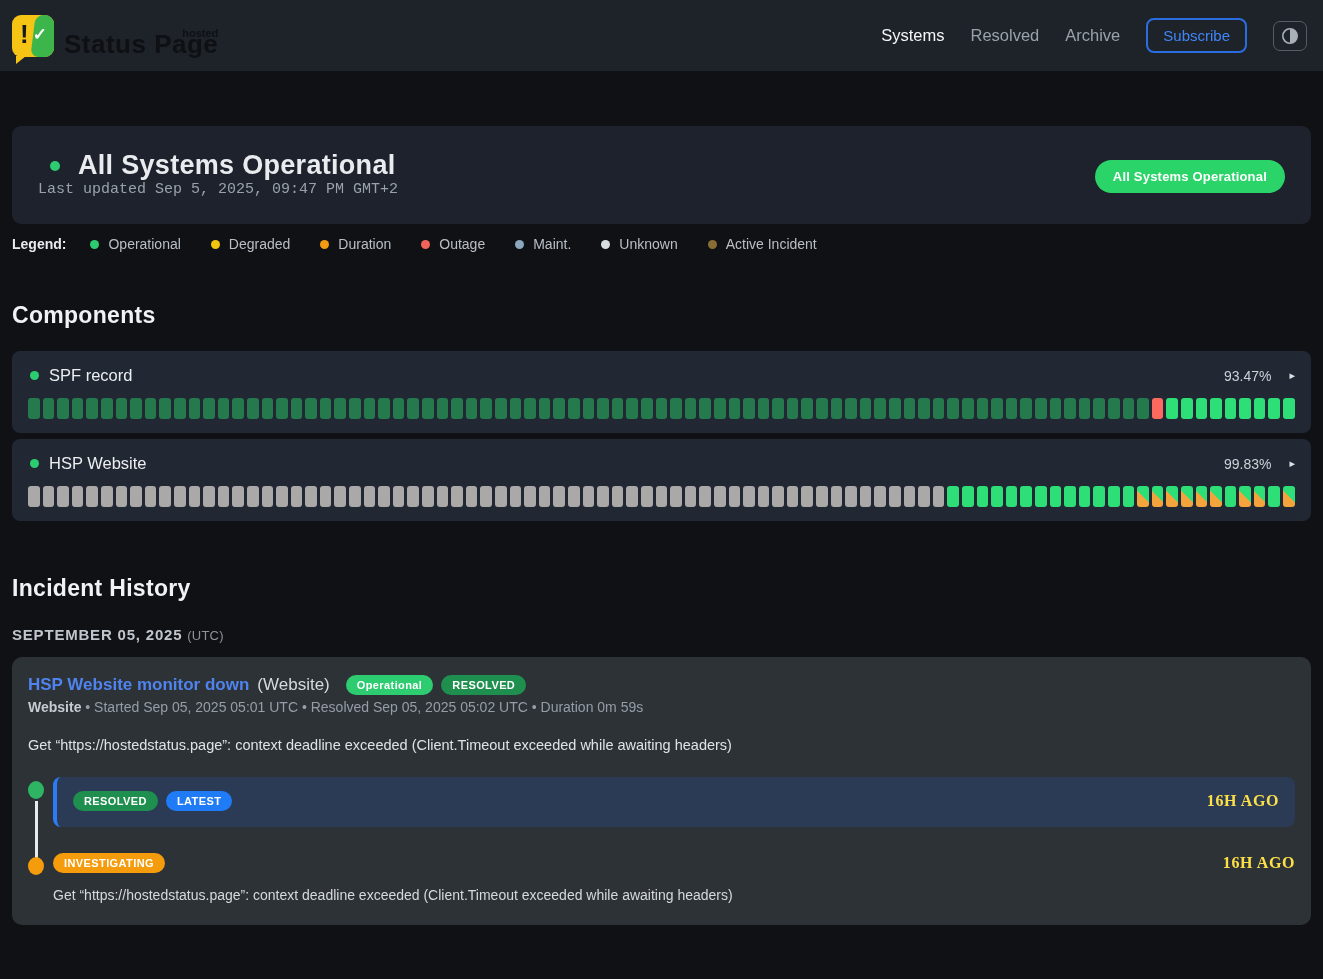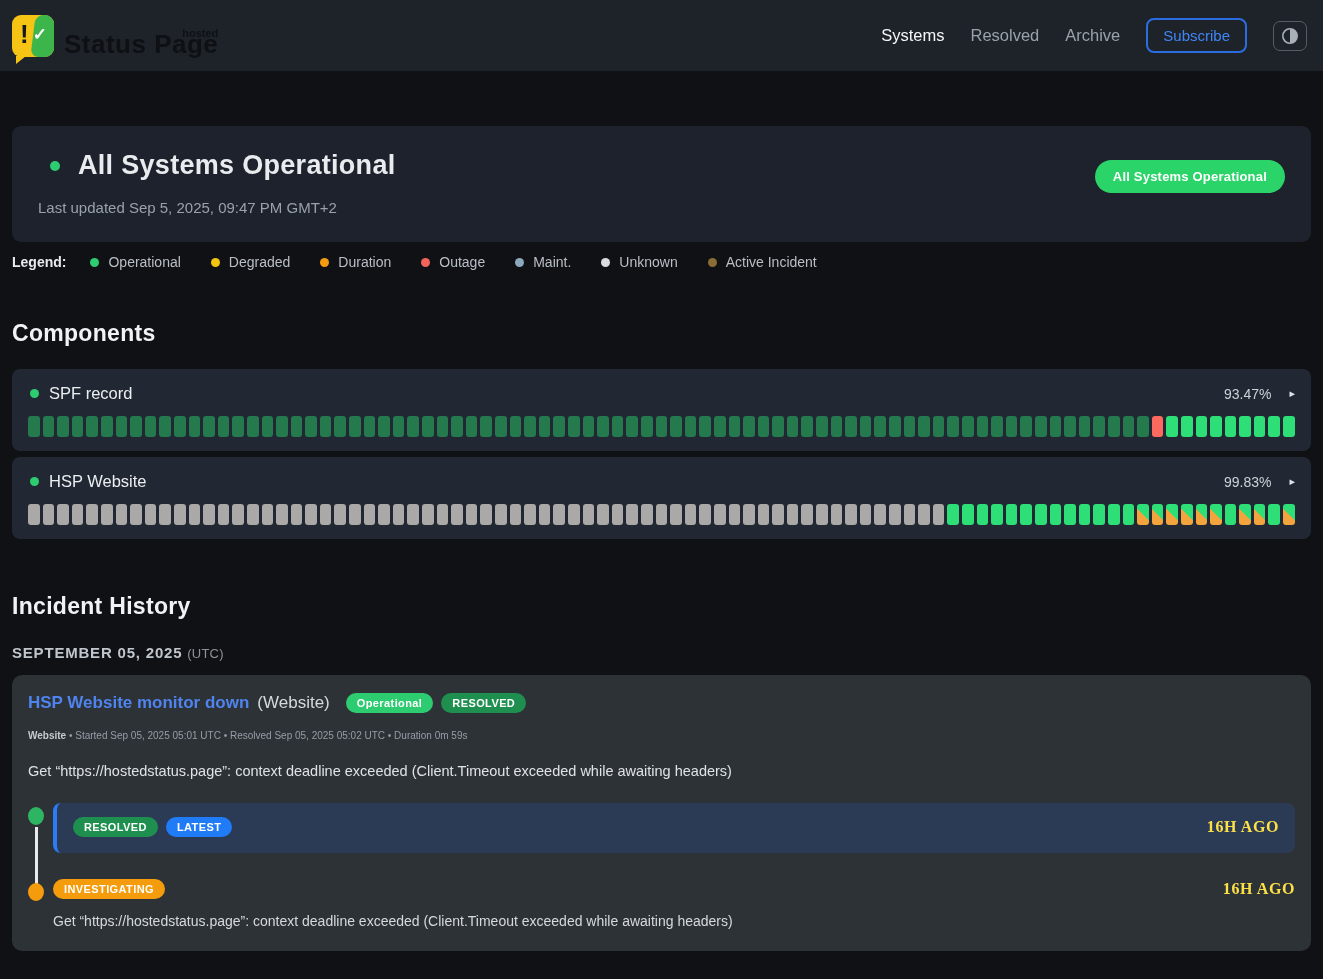--- a/index.html
+++ b/index.html
@@ -45,21 +45,21 @@
   
   .status-banner {
     margin-top: 55px; background: #1d222c; border-radius: 9px;
     padding: 24px 26px 26px 26px; display: flex; justify-content: space-between; align-items: flex-start;
   }
   .sb-left {}
   .sb-title-row { display: flex; align-items: center; gap: 18px; padding-left: 12px; }
   .dot { display: inline-block; border-radius: 50%; flex: 0 0 auto; }
   .sb-dot { width: 10px; height: 10px; background: #2ecc71; }
   .sb-title { font-size: 27px; font-weight: 600; color: #e9ebee; margin: 0; letter-spacing: 0.3px; }
-  .sb-updated { margin-top: 18px; font-size: 15px; color: #9aa1a9; }
+  .sb-updated { font-size: 15px; color: #9aa1a9; font-family: Liberation Mono, monospace; }
   .sb-badge {
     background: #2bd468; color: #ffffff; font-size: 13px; font-weight: 700;
     padding: 9px 18px; border-radius: 17px; margin-top: 10px; letter-spacing: 0.2px; white-space: nowrap;
   }
   
   .legend { margin-top: 12px; display: flex; align-items: center; font-size: 14px; }
   .legend-label { font-weight: 700; color: #e8eaec; margin-right: 24px; }
   .legend-items { display: flex; align-items: center; gap: 30px; }
   .legend-item { display: flex; align-items: center; gap: 9px; }
   .legend-dot { width: 9px; height: 9px; }
@@ -85,21 +85,21 @@
   .incident-card { margin-top: 14px; background: #2d3237; border-radius: 10px; padding: 18px 16px 22px 16px; }
   .inc-title-row { display: flex; align-items: center; gap: 8px; flex-wrap: wrap; }
   .inc-link { font-size: 17px; font-weight: 700; color: #4f83ee; text-decoration: none; cursor: pointer; }
   .inc-component { font-size: 17px; color: #d6dade; }
   .inc-badges { display: flex; align-items: center; gap: 8px; margin-left: 8px; }
   .badge { color: #fff; font-size: 11px; font-weight: 700; padding: 4px 11px; border-radius: 12px; letter-spacing: 0.4px; white-space: nowrap; }
   .badge.operational { background: #2ecc71; }
   .badge.resolved { background: #1f8f4f; }
   .badge.latest { background: #1f7bf6; }
   .badge.investigating { background: #f59c0c; }
-  .inc-meta { margin-top: 17px; font-size: 10px; color: #969da6; }
+  .inc-meta { margin-top: 4px; font-size: 14px; color: #969da6; }
   .inc-meta b { color: #c6cbd1; font-weight: 700; }
   .inc-desc { margin-top: 22px; font-size: 14.5px; color: #dfe3e7; }
   
   .timeline { margin-top: 24px; }
   .tl-entry { position: relative; padding-left: 25px; }
   .tl-entry + .tl-entry { margin-top: 26px; }
   .tl-entry:not(:last-child)::after {
     content: ''; position: absolute; left: 7px; top: 24px; width: 3px;
     height: calc(100% + 14px); background: #e8eaec; z-index: 0;
   }

